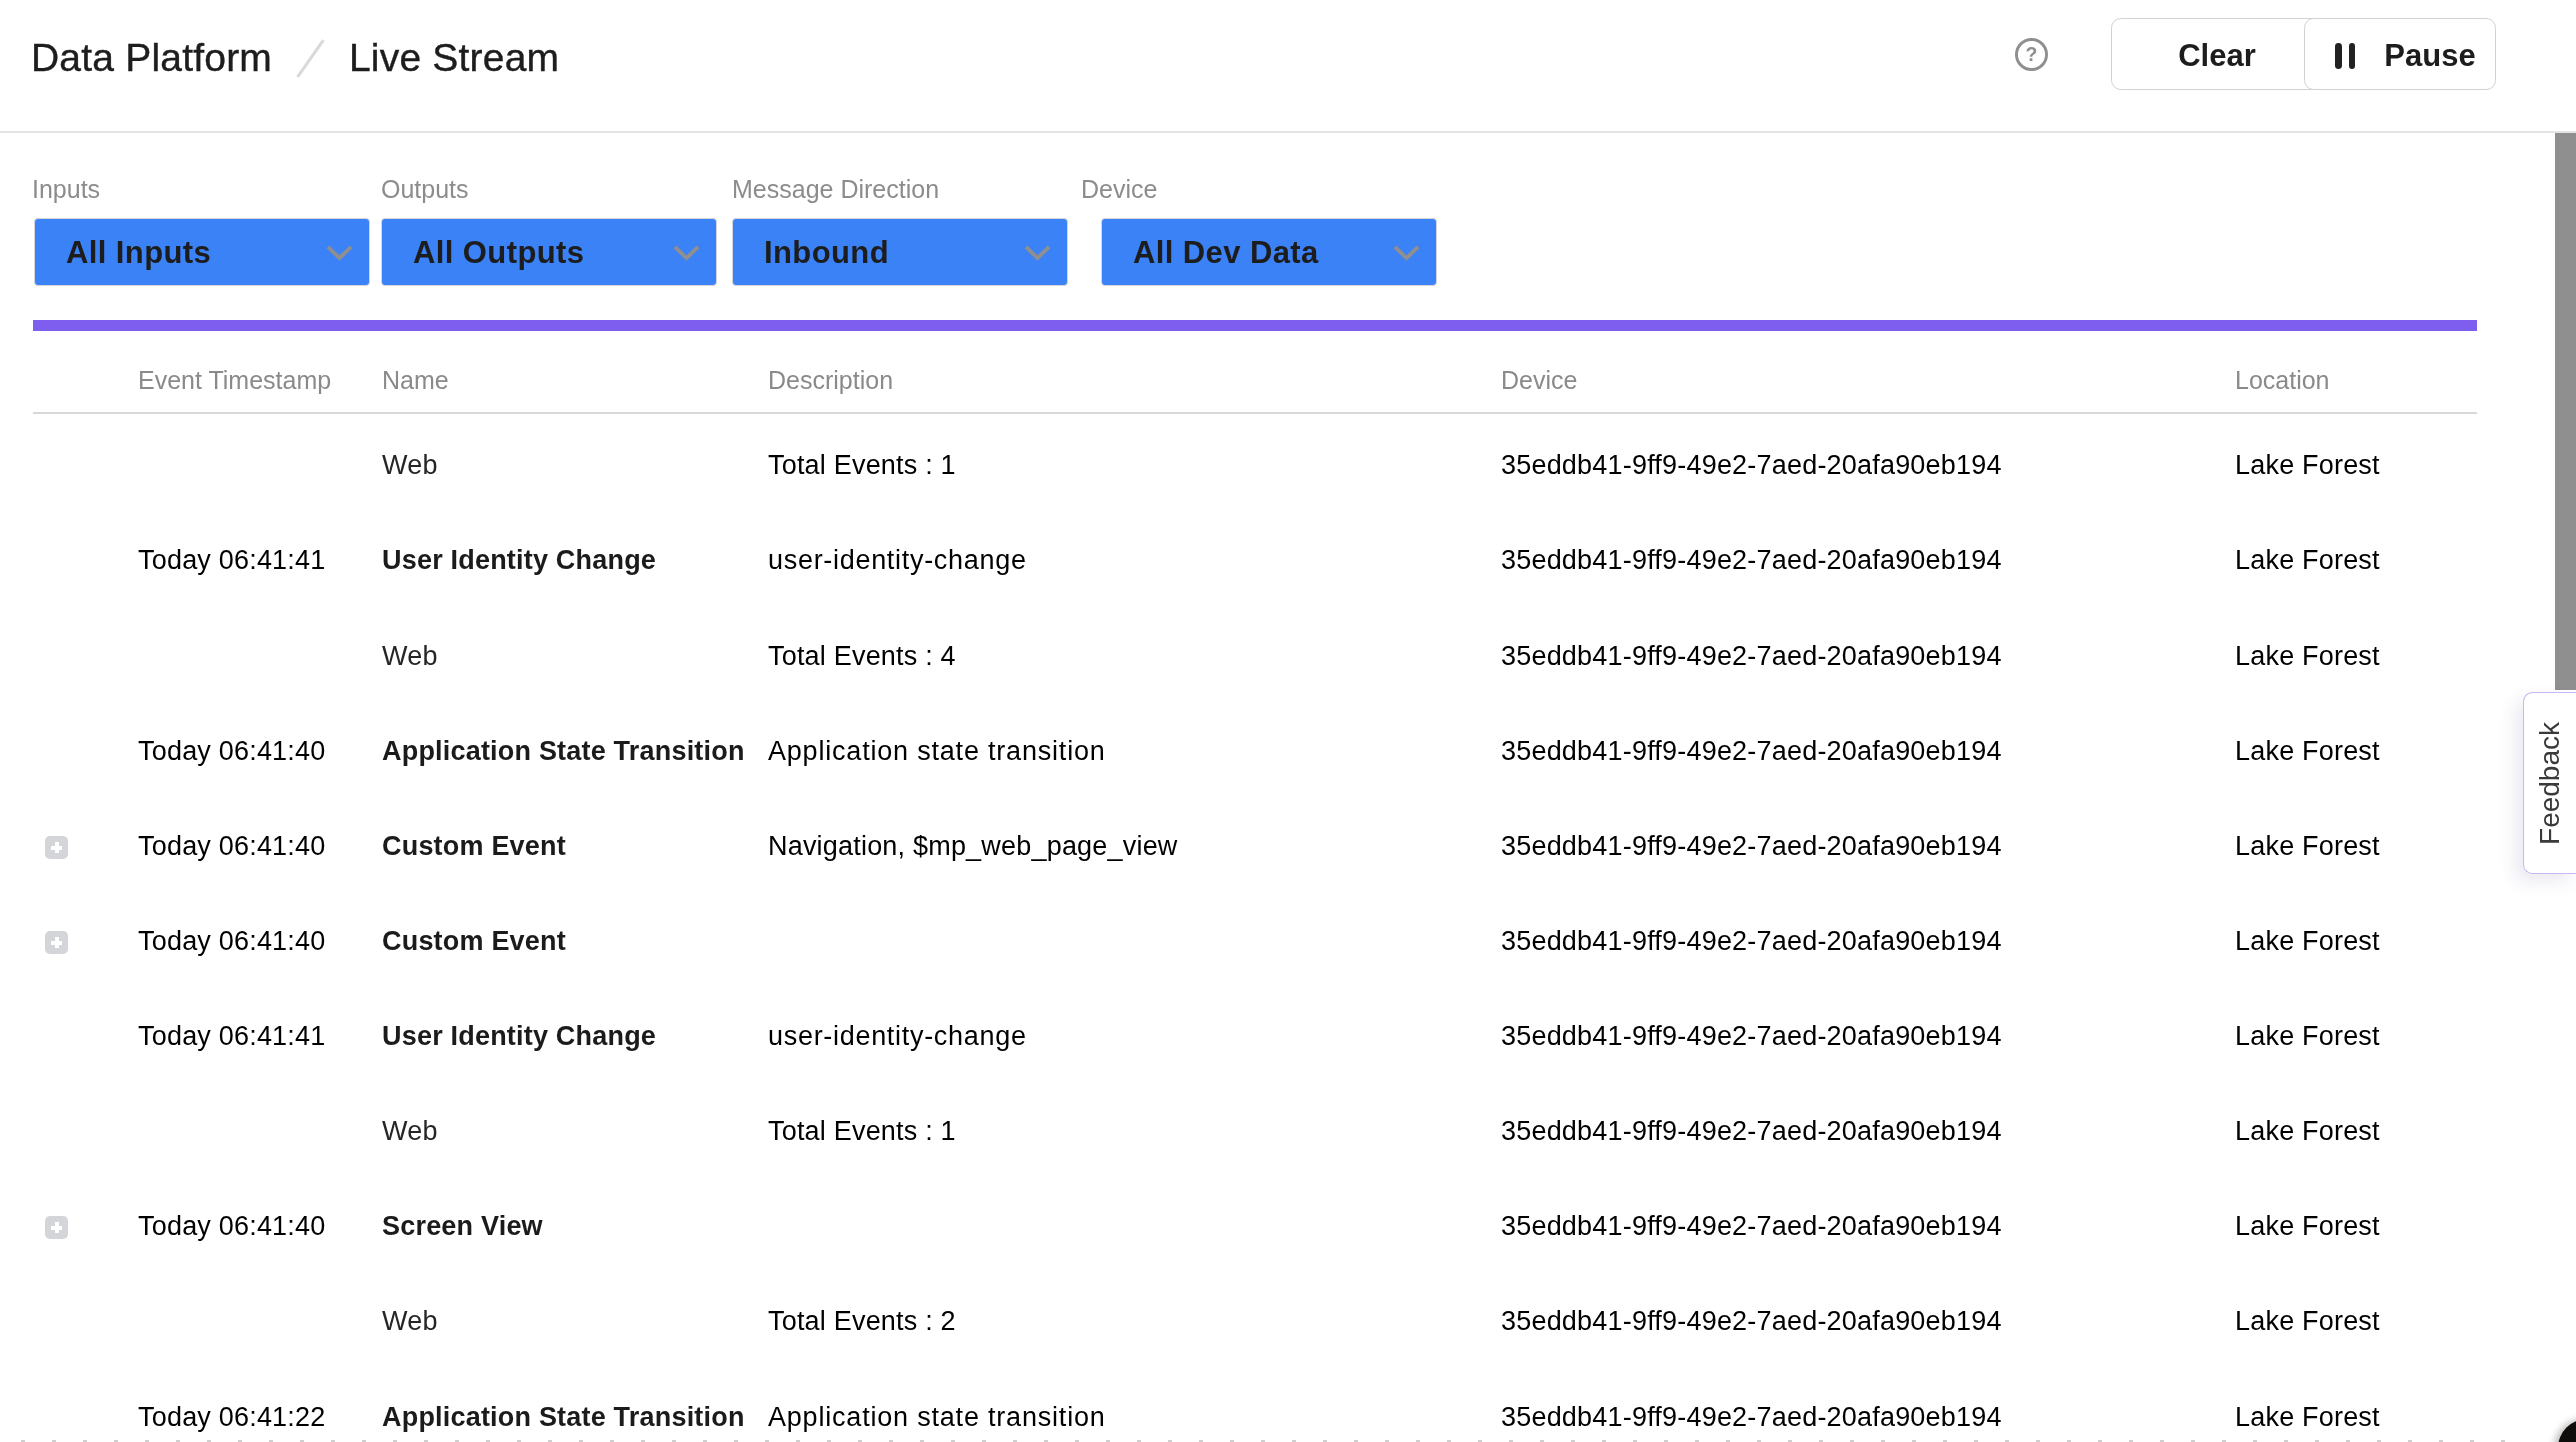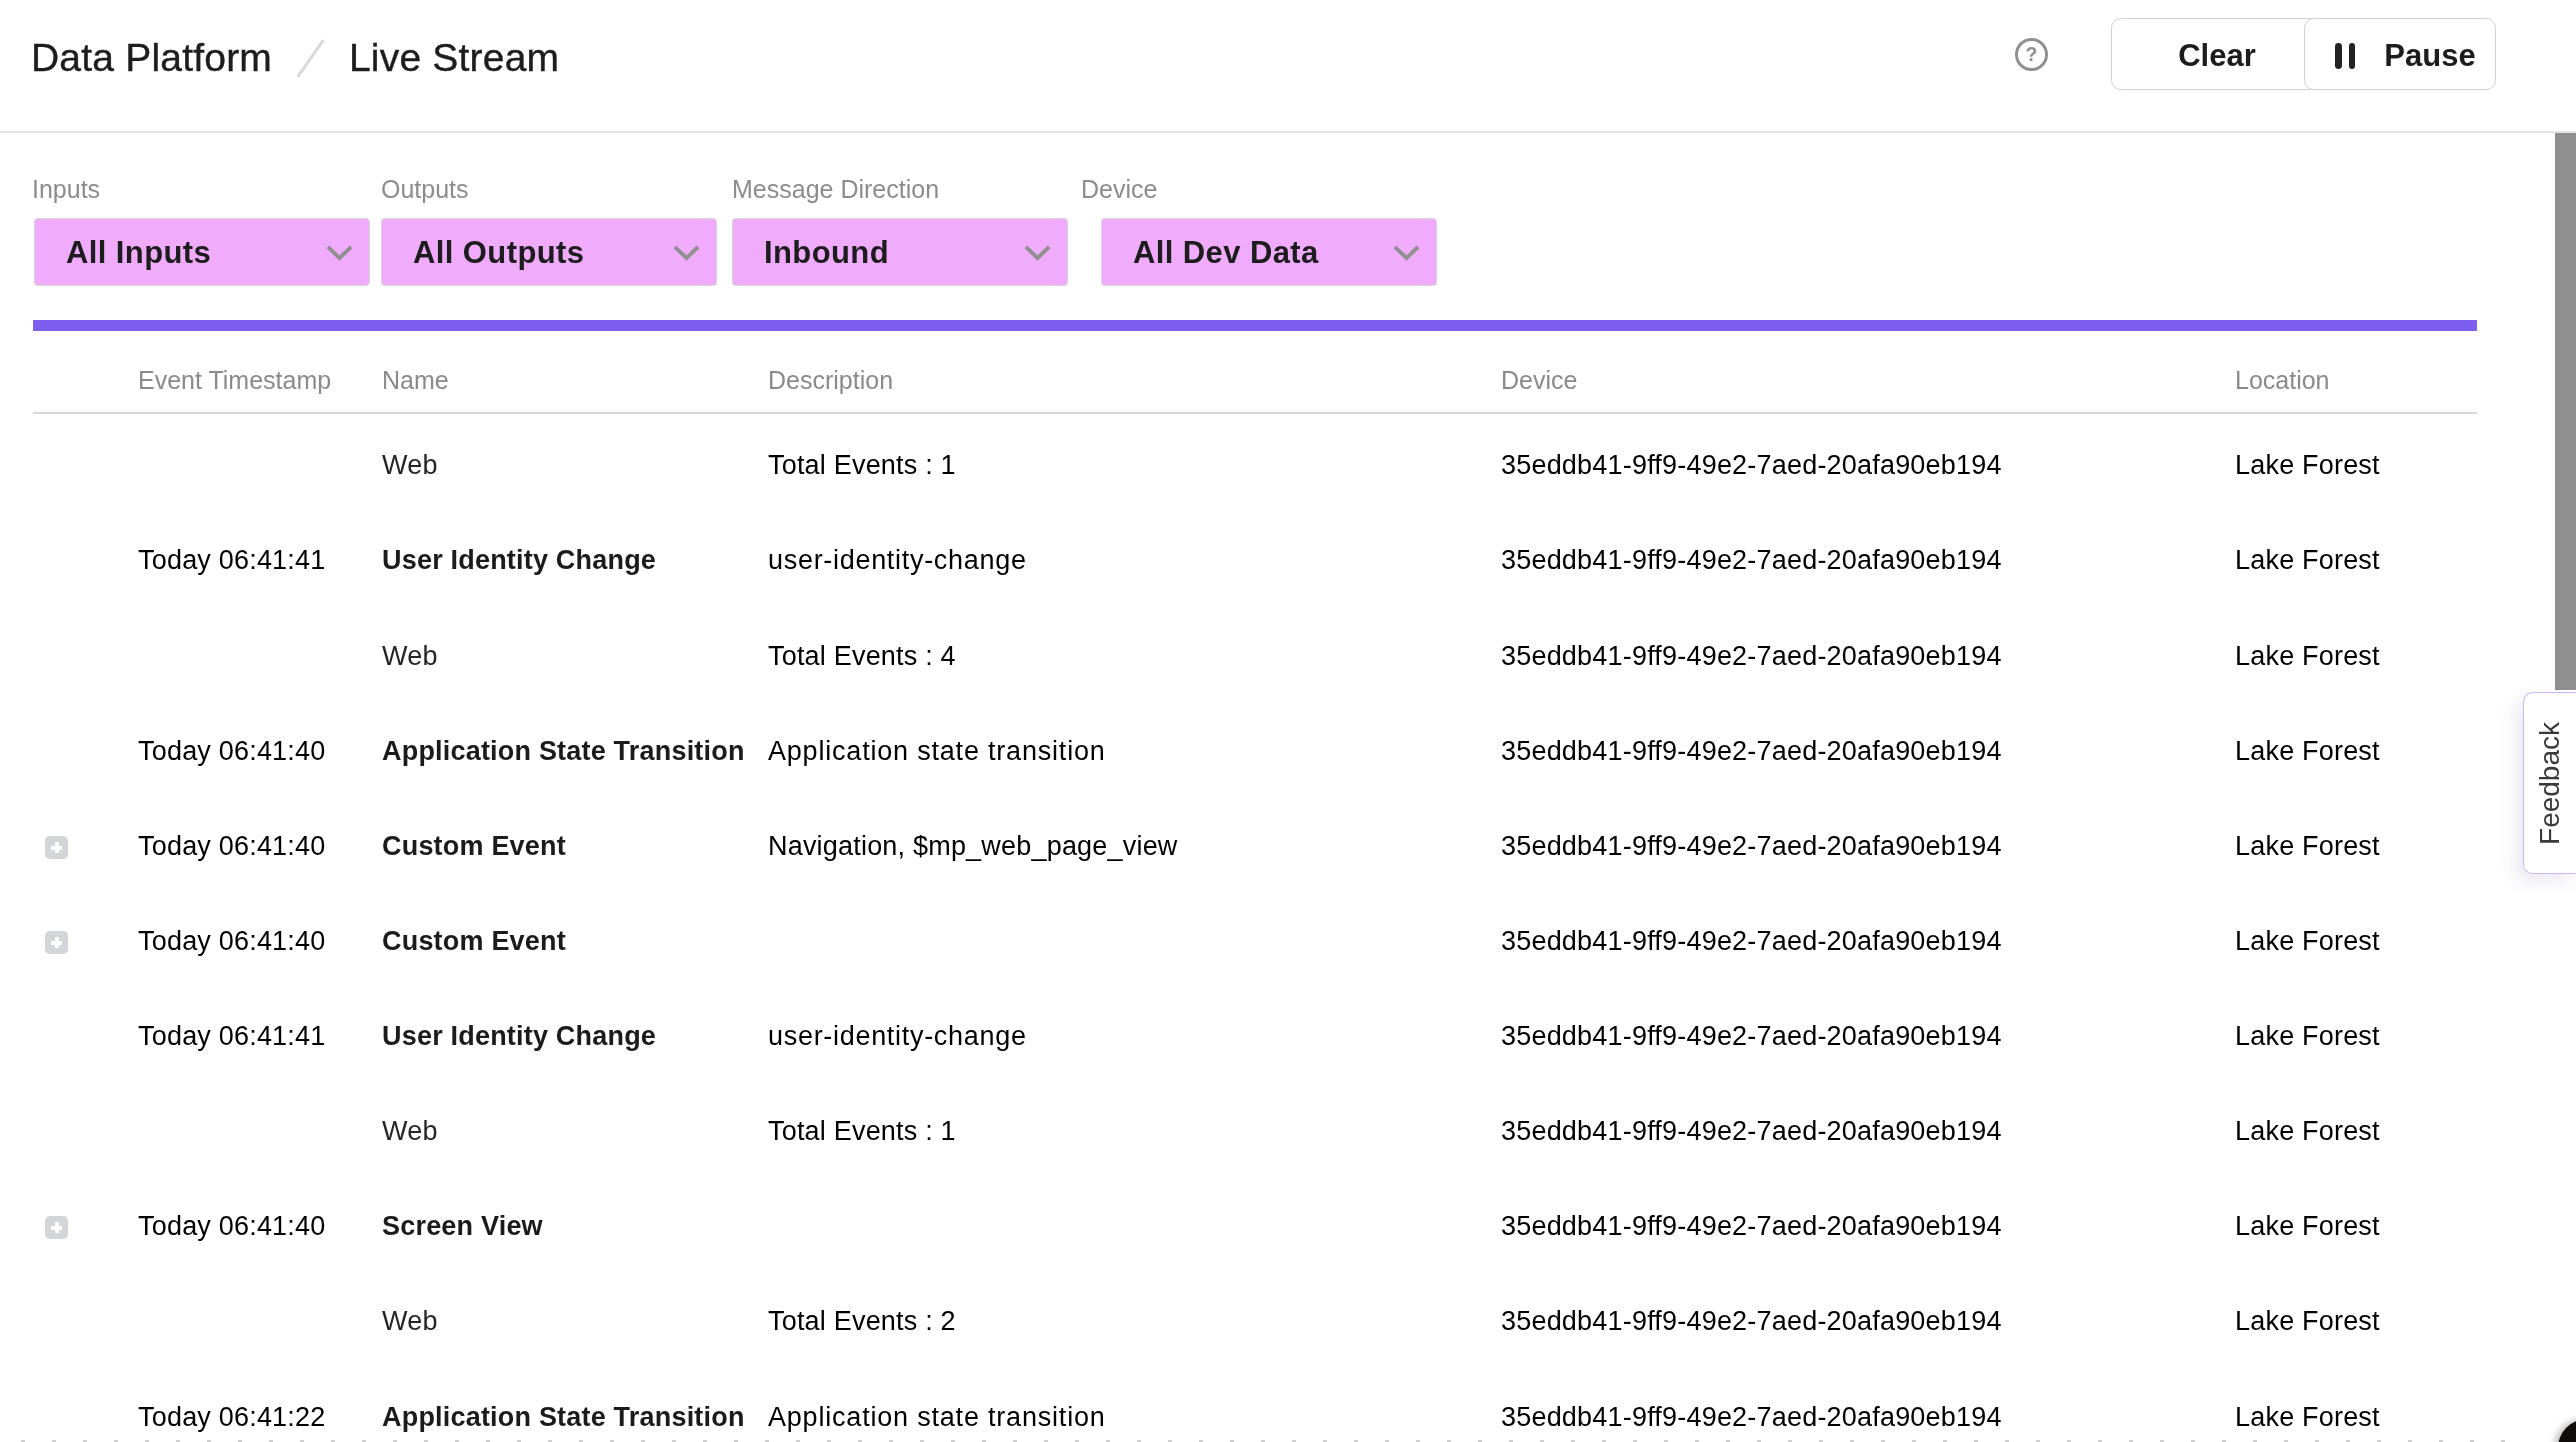--- a/index.html
+++ b/index.html
@@ -4,21 +4,21 @@
 <style>
 * { margin:0; padding:0; box-sizing:border-box; }
 html,body { width:2576px; height:1442px; background:#ffffff; font-family:"Liberation Sans",sans-serif; overflow:hidden; }
 body { position:relative; }
 .abs { position:absolute; }
 .crumb { font-size:39px; color:#1d1d1d; white-space:nowrap; letter-spacing:0.2px; -webkit-text-stroke:0.4px #1d1d1d; }
 .crumb .sep { display:inline-block; width:2.9px; height:45px; background:#d9d9d9; transform:rotate(35deg); vertical-align:-9.7px; margin:0 37px; }
 .btn { position:absolute; top:18.4px; height:72px; background:#fff; border:1.9px solid #d2d2d2; border-radius:9.7px;
        display:flex; align-items:center; justify-content:center; font-weight:bold; font-size:31px; color:#1d1d1d; padding-top:2.9px; }
 .flabel { position:absolute; top:175px; font-size:25px; color:#8c8c8c; }
-.fbox { position:absolute; top:218px; width:336px; height:68px; border:1.9px solid #d6d6d6; border-radius:3.9px; background:#f0abfc; }
+.fbox { position:absolute; top:218px; width:336px; height:68px; border:1.9px solid #d6d6d6; border-radius:3.9px; background:#3b82f6; }
 .fbox .val { position:absolute; left:31px; top:0; line-height:68px; font-weight:bold; font-size:31px; letter-spacing:0.4px; color:#1d1d1d; }
 .fbox svg { position:absolute; right:16.5px; top:26px; }
 .th { position:absolute; top:366px; font-size:25px; color:#8a8a8a; }
 .row { position:absolute; left:0; width:2336px; height:95px; }
 .row div { position:absolute; top:0; line-height:95px; font-size:27px; letter-spacing:0.2px; color:#000000; white-space:nowrap; }
 .row .ts { left:138px; }
 .row .nm { left:382px; font-weight:bold; color:#1b1b1b; }
 .row .ds { left:768px; }
 .row .dv { left:1501px; }
 .row .lc { left:2235px; }

